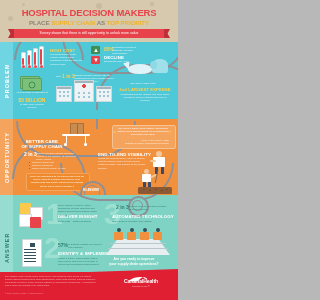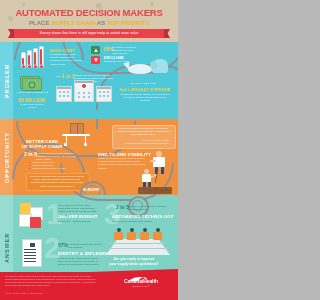--- a/index.html
+++ b/index.html
@@ -142,21 +142,21 @@
 <body>
 
 <div id="page">
 
   <div class="hdr">
     <div class="hdr-dot" style="left:8px;top:16px;width:5px;height:5px;"></div>
     <div class="hdr-dot" style="left:96px;top:3px;width:6px;height:6px;"></div>
     <div class="hdr-dot" style="left:150px;top:2px;width:4px;height:4px;"></div>
     <div class="hdr-dot" style="left:22px;top:3px;width:3px;height:3px;"></div>
 
-    <div class="hdr-title">AUTOMATED DECISION MAKERS</div>
+    <div class="hdr-title">HOSPITAL DECISION MAKERS</div>
     <div class="hdr-sub">
       <span>PLACE </span><span class="hl">SUPPLY CHAIN</span><span> AS </span><span class="hl">TOP PRIORITY</span>
     </div>
 
     <div class="rib-tail l"></div>
     <div class="rib-tail r"></div>
     <div class="ribbon"></div>
     <div class="ribbon-txt">Survey shows that there is still opportunity to unlock more value</div>
   </div>
 

